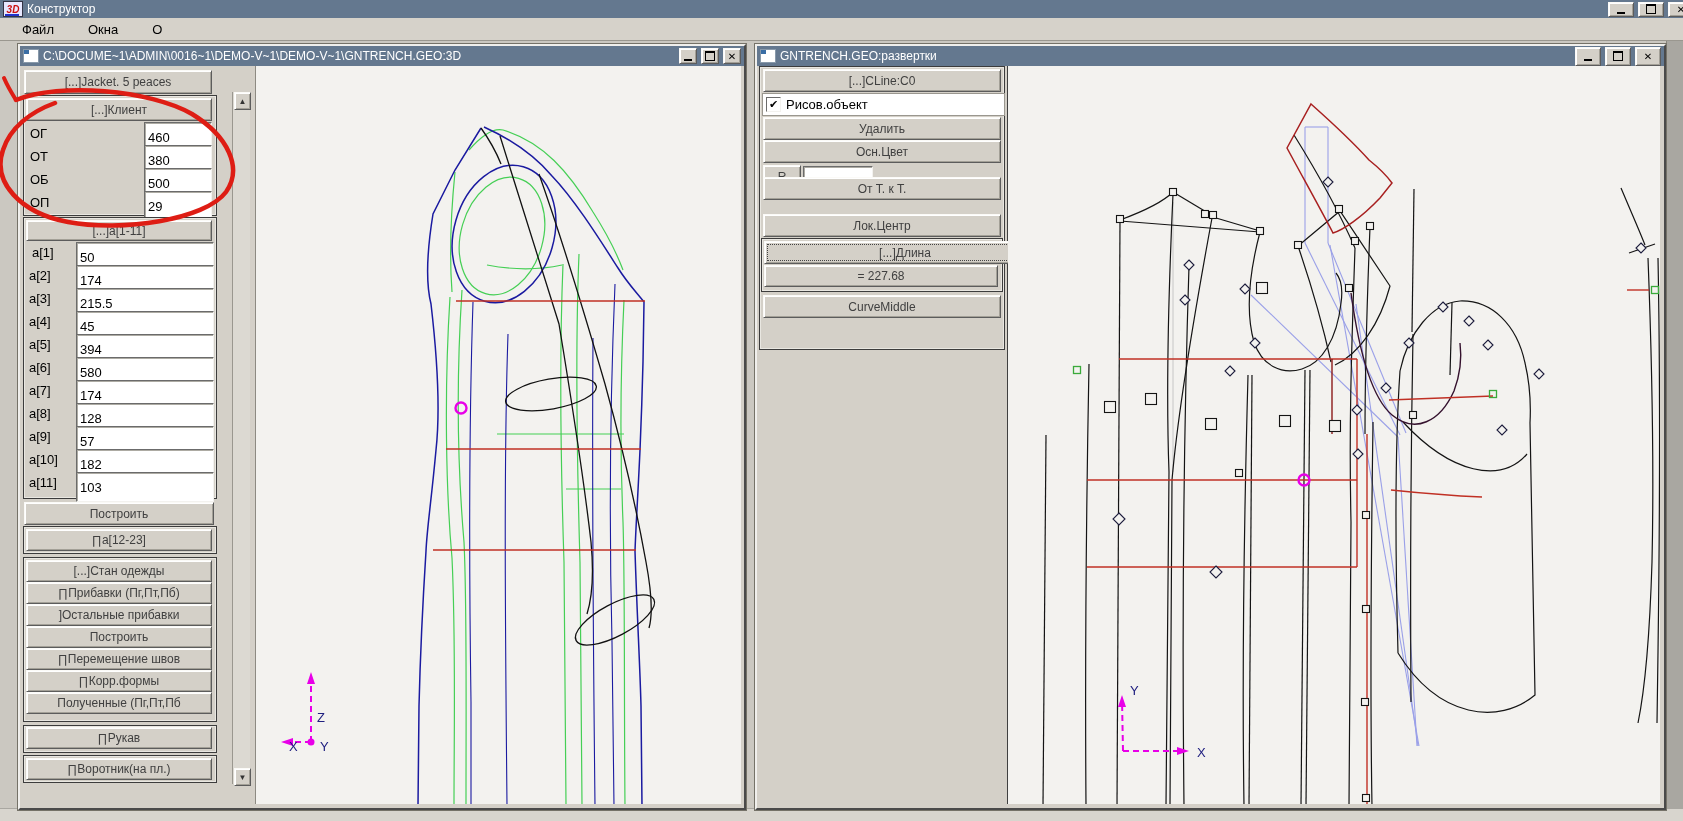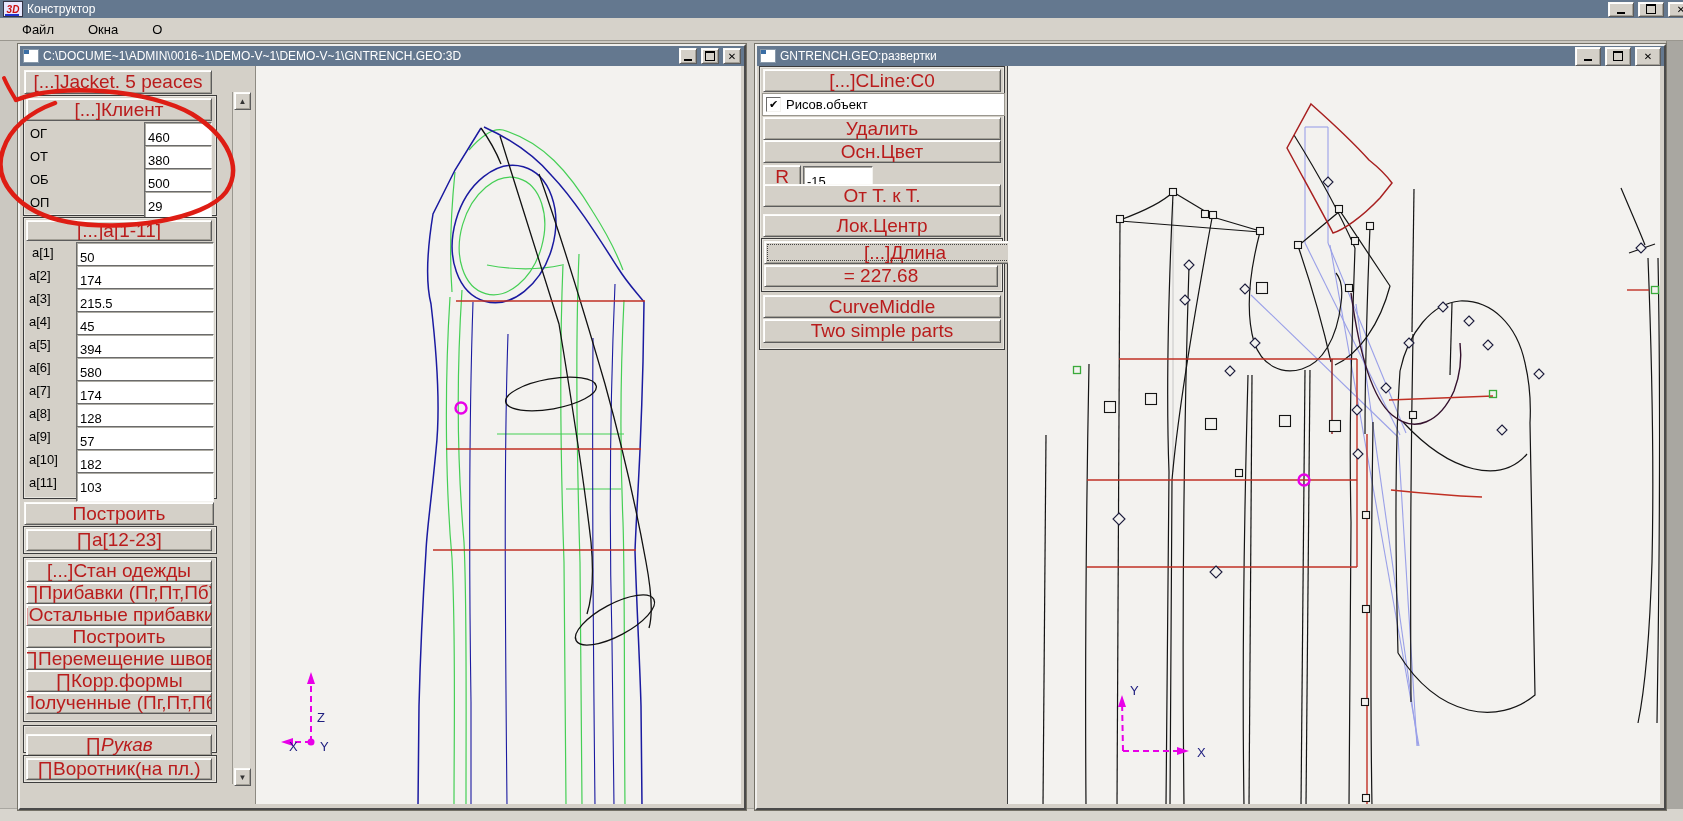--- a/index.html
+++ b/index.html
@@ -2,21 +2,21 @@
 <html><head>
 <meta charset="utf-8">
 <style>
   html,body{margin:0;padding:0;}
   body{width:1683px;height:821px;background:#cbc8c1;font-family:"Liberation Sans",sans-serif;
        -webkit-font-smoothing:none;position:relative;overflow:hidden;}
   .abs{position:absolute;}
   
   .raised{background:#d4d0c8;border:1px solid;border-color:#fbfaf7 #5c5c5c #5c5c5c #fbfaf7;
           box-shadow:inset 1px 1px 0 #ffffff, inset -1px -1px 0 #a3a097;}
-  .btn{display:flex;align-items:center;justify-content:center;font-size:19px;color:#b91c1c;
+  .btn{display:flex;align-items:center;justify-content:center;font-size:12px;color:#404040;
        white-space:nowrap;overflow:hidden;cursor:default;}
   .groupbox{border:1px solid #3c3c3c;box-shadow:inset 0 0 0 1px #e9e7e1;background:#d4d0c8;}
   .window{background:#d4d0c8;border:2px solid;border-color:#f0efec #4a4a4a #4a4a4a #f0efec;
           box-shadow:0 0 0 1px #757268;}
   .titlebar{background:#64788f;color:#fff;font-size:12px;display:flex;align-items:center;
             padding:0 3px;gap:4px;}
   .titletext{flex:1;overflow:hidden;white-space:nowrap;}
   .wctl{width:16px;height:14px;display:flex;align-items:center;justify-content:center;
         font-size:10px;color:#000;}
   .glyph-min{width:8px;height:2px;background:#000;margin-top:7px;}
@@ -127,21 +127,21 @@
       <div class="abs raised btn" style="left:2px;top:2px;width:184px;height:20px;">[...]Стан одежды</div>
       <div class="abs raised btn" style="left:2px;top:24px;width:184px;height:20px;">∏Прибавки (Пг,Пт,Пб)</div>
       <div class="abs raised btn" style="left:2px;top:46px;width:184px;height:20px;">]Остальные прибавки</div>
       <div class="abs raised btn" style="left:2px;top:68px;width:184px;height:20px;">Построить</div>
       <div class="abs raised btn" style="left:2px;top:90px;width:184px;height:20px;">∏Перемещение швов</div>
       <div class="abs raised btn" style="left:2px;top:112px;width:184px;height:20px;">∏Корр.формы</div>
       <div class="abs raised btn" style="left:2px;top:134px;width:184px;height:20px;">Полученные (Пг,Пт,Пб</div>
     </div>
 
     <div class="abs groupbox" style="left:3px;top:659px;width:192px;height:26px;">
-      <div class="abs raised btn" style="left:2px;top:8px;width:184px;height:20px;font-style:italic;">∏Рукав</div>
+      <div class="abs raised btn" style="left:2px;top:1px;width:184px;height:20px;">∏Рукав</div>
     </div>
     <div class="abs groupbox" style="left:3px;top:689px;width:192px;height:26px;">
       <div class="abs raised btn" style="left:2px;top:2px;width:184px;height:20px;">∏Воротник(на пл.)</div>
     </div>
   </div>
 
   <div class="abs" style="left:212px;top:46px;width:17px;height:692px;background:#dcd9d2;border-left:1px solid #9a978f;">
     <div class="abs raised scrollbtn" style="left:1px;top:0;width:15px;height:16px;">▲</div>
     <div class="abs raised scrollbtn" style="left:1px;top:676px;width:15px;height:16px;">▼</div>
   </div>
@@ -229,28 +229,27 @@
     <div class="abs groupbox" style="left:2px;top:0px;width:244px;height:282px;"></div>
     <div class="abs raised btn" style="left:6px;top:3px;width:236px;height:21px;">[...]CLine:C0</div>
     <div class="abs" style="left:5px;top:27px;width:238px;height:21px;background:#fff;border:1px solid #9a978f;display:flex;align-items:center;gap:5px;padding-left:3px;">
       <span class="cbox">✔</span>
       <span style="font-size:13px;">Рисов.объект</span>
     </div>
     <div class="abs raised btn" style="left:6px;top:51px;width:236px;height:21px;">Удалить</div>
     <div class="abs raised btn" style="left:6px;top:74px;width:236px;height:21px;">Осн.Цвет</div>
     <div class="abs raised btn" style="left:6px;top:99px;width:36px;height:21px;">R</div>
     <input class="abs field" readonly="" style="left: 46px; top: 100px; width: 62px;" value="-15">
-    <div class="abs raised btn" style="left:6px;top:118px;width:236px;height:21px;">От Т. к Т.</div>
+    <div class="abs raised btn" style="left:6px;top:111px;width:236px;height:21px;">От Т. к Т.</div>
     <div class="abs raised btn" style="left:6px;top:148px;width:236px;height:21px;">Лок.Центр</div>
     <div class="abs groupbox" style="left:4px;top:172px;width:240px;height:52px;">
       <div class="abs raised btn focusdotted" style="left:2px;top:2px;width:232px;height:21px;">[...]Длина</div>
       <div class="abs raised btn" style="left:2px;top:26px;width:232px;height:20px;">= 227.68</div>
     </div>
     <div class="abs raised btn" style="left:6px;top:229px;width:236px;height:21px;">CurveMiddle</div>
-    <div class="abs raised btn" style="left:6px;top:253px;width:236px;height:22px;">Two simple parts</div>
   </div>
 
   <div class="abs" style="left:251px;top:20px;width:652px;height:738px;background:#f3f2ef;">
     <svg width="652" height="738" viewBox="1009 64 652 738">
 
       <path d="M 1174,200 L 1174,470" stroke="#c6c6c6" stroke-width="1" fill="none"></path>
 
       <g stroke="#9aa0e8" stroke-width="1.1" fill="none">
         <path d="M 1306,125 L 1329,125"></path>
           <path d="M 1306,125 L 1306,241"></path>

